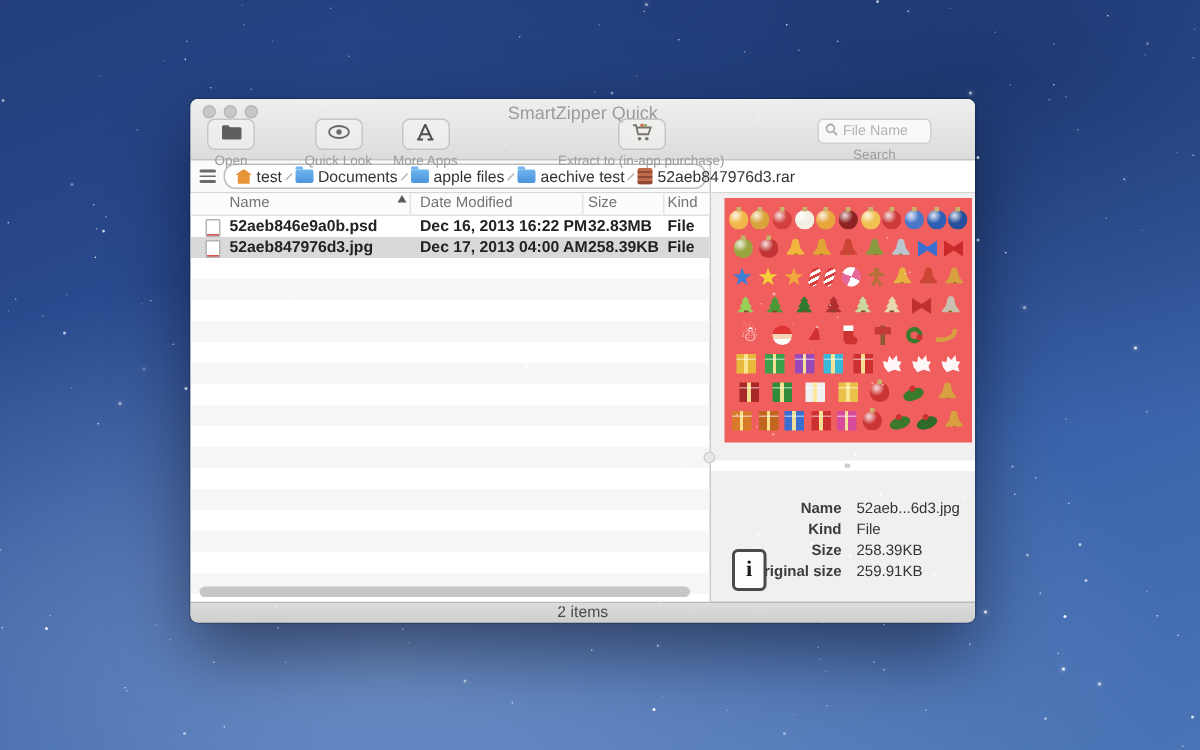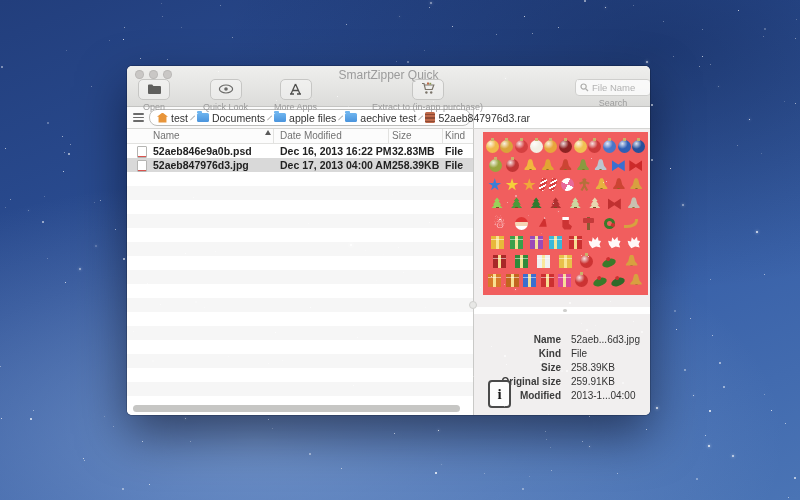--- a/index.html
+++ b/index.html
@@ -168,21 +168,21 @@
           <span>
             <svg width="16" height="10" viewBox="0 0 16 10">
                 <ellipse cx="8" cy="5" rx="6.6" ry="4" fill="none" stroke="#6a6a68" stroke-width="1.2"></ellipse>
                 <circle cx="8" cy="5" r="1.8" fill="#6a6a68"></circle>
               </svg>
           </span>
         </div>
         <div class="tb-label">Quick Look</div>
       </div>
 
-      <div class="tb-group" style="left:147px;">
+      <div class="tb-group" style="left:135px;">
         <div class="tb-box">
           <span>
             <svg width="13" height="12" viewBox="0 0 13 12">
                 <path d="M6.5 1 L11 11 M6.5 1 L2 11 M3.8 7.5 h5.4 M1 11 h4 M8 11 h4" stroke="#4f4f4d" stroke-width="1.3" fill="none"></path>
               </svg>
           </span>
         </div>
         <div class="tb-label">More Apps</div>
       </div>
 
@@ -194,21 +194,21 @@
                 <circle cx="5.4" cy="10.5" r="1.2" fill="#7a746a"></circle>
                 <circle cx="10.2" cy="10.5" r="1.2" fill="#7a746a"></circle>
                 <rect x="6" y="0.5" width="2" height="2" fill="#c06a4a"></rect>
                 <rect x="8.4" y="0.8" width="1.8" height="1.7" fill="#8a9a50"></rect>
               </svg>
           </span>
         </div>
         <div class="tb-label">Extract to (in-app purchase)</div>
       </div>
 
-      <div class="tb-group" style="left:448px;">
+      <div class="tb-group" style="left:418px;">
         <div class="searchbox">
           <span>
             <svg width="9" height="9" viewBox="0 0 9 9">
                 <circle cx="3.6" cy="3.6" r="2.6" fill="none" stroke="#adadab" stroke-width="1.2"></circle>
                 <path d="M5.6 5.6 L8 8" stroke="#adadab" stroke-width="1.3"></path>
               </svg>
           </span>
           <span class="search-ph">File Name</span>
         </div>
         <div class="tb-label">Search</div>
@@ -399,29 +399,26 @@
               <span class="ivalue">File</span>
             </div>
           <div class="irow">
               <span class="ilabel">Size</span>
               <span class="ivalue">258.39KB</span>
             </div>
           <div class="irow">
               <span class="ilabel">Original size</span>
               <span class="ivalue">259.91KB</span>
             </div>
-          <div class="irow">
-              <span class="ilabel">Modified</span>
-              <span class="ivalue">2013-1...04:00</span>
-            </div>
           <div class="info-ic">i</div>
         </div>
       </div>
     </div>
 
+    <div class="statusbar">2 items</div>
   </div>
 <span class="star" style="height: 1px; width: 1px; left: 736.612px; top: 144.619px; opacity: 0.41;"></span>
     <span class="star" style="height: 1px; width: 1px; left: 263.45px; top: 376.027px; opacity: 0.82;"></span>
     <span class="star" style="height: 1px; width: 1px; left: 508.732px; top: 408.379px; opacity: 0.43;"></span>
     <span class="star" style="height: 1px; width: 1px; left: 558.437px; top: 26.9437px; opacity: 0.76;"></span>
     <span class="star" style="height: 2px; width: 2px; left: 645.927px; top: 61.4182px; opacity: 0.63; box-shadow: rgba(255, 255, 255, 0.9) 0px 0px 3px;"></span>
     <span class="star" style="height: 1px; width: 1px; left: 515.003px; top: 288.716px; opacity: 0.93; box-shadow: rgba(255, 255, 255, 0.9) 0px 0px 3px;"></span>
     <span class="star" style="height: 1px; width: 1px; left: 268.309px; top: 418.585px; opacity: 0.5;"></span>
     <span class="star" style="height: 1px; width: 1px; left: 342.776px; top: 147.437px; opacity: 0.95;"></span>
     <span class="star" style="height: 1px; width: 1px; left: 702.282px; top: 29.3114px; opacity: 0.46;"></span>

